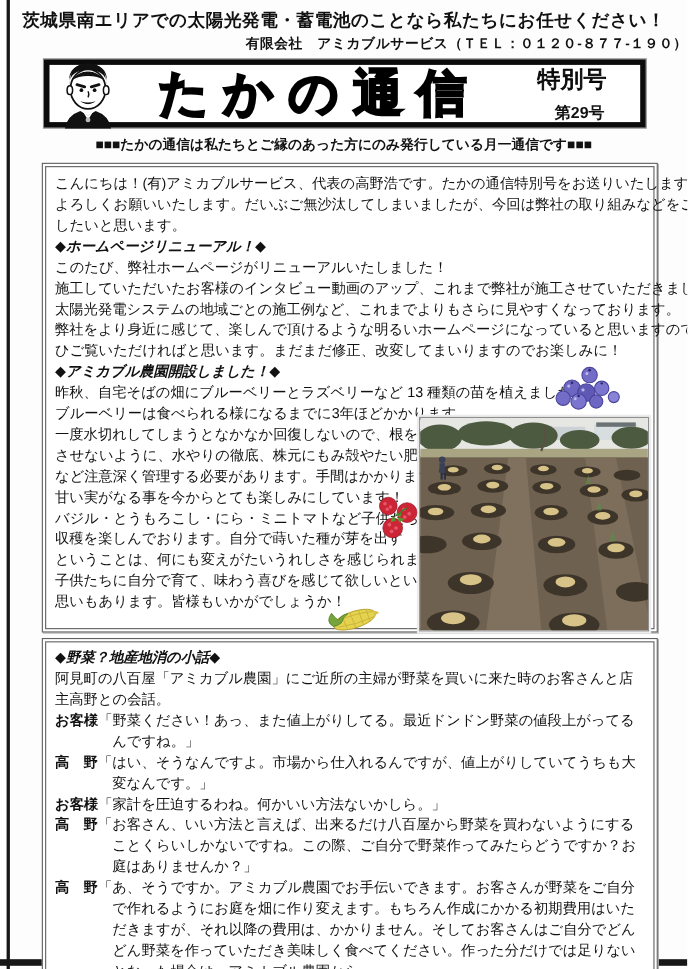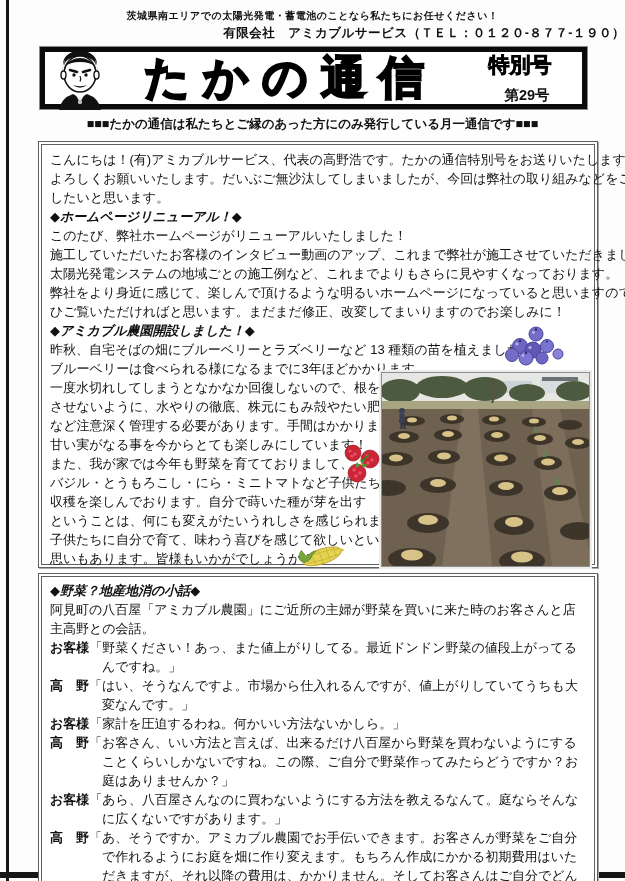--- a/index.html
+++ b/index.html
@@ -2,33 +2,33 @@
 <html><head>
 <meta charset="utf-8">
 <style>
   html,body{margin:0;padding:0;background:#fff;}
   .page{
     position:relative;width:625px;height:881px;background:#fdfdfd;overflow:hidden;
     font-family:"Liberation Sans","DejaVu Sans",sans-serif;color:#111;
   }
   .scan-left{position:absolute;left:6px;top:0;width:3px;height:881px;background:#161616;}
   .scan-bottom{position:absolute;left:0;top:872px;width:625px;height:6px;background:#161616;}
-  .tagline{margin:9px 0 0 0;text-align:center;font-size:10px;font-weight:bold;letter-spacing:.5px;}
+  .tagline{margin:9px 0 0 0;text-align:center;font-size:16px;font-weight:bold;letter-spacing:.5px;}
   .companyline{margin:2px 0 0 0;text-align:right;font-size:12.5px;font-weight:bold;letter-spacing:.5px;}
   .banner{
     margin:5px 0 0 40px;width:547px;height:62px;border:5px solid #0b0b0b;background:#fff;
     box-shadow:0 0 0 1px #8a8a8a;box-sizing:border-box;display:flex;align-items:center;
   }
   .banner .facewrap{width:62px;height:64px;margin-left:4px;flex:0 0 auto;}
   .banner-title{
     flex:1;text-align:center;font-size:45px;font-weight:900;letter-spacing:13px;
     -webkit-text-stroke:2.2px #000;white-space:nowrap;line-height:64px;margin-left:6px;
   }
   .banner-right{flex:0 0 112px;display:flex;flex-direction:column;align-items:center;margin-right:6px;}
-  .edition{font-size:21px;font-weight:700;-webkit-text-stroke:.8px #000;}
+  .edition{font-size:21px;font-weight:400;-webkit-text-stroke:.8px #000;}
   .issue{font-size:14.5px;font-weight:900;margin-top:7px;margin-left:14px;}
   .subtitle{margin:7px 0 0 0;text-align:center;font-size:12.5px;font-weight:bold;}
   .contentbox{
     position:relative;margin-left:38px;width:560px;border:4px double #5f5f5f;background:#fff;
     box-sizing:border-box;box-shadow:1px 1px 0 #a9a9a9;padding:5px 8px 0 8px;
     font-size:13px;line-height:19px;
   }
   .box1{margin-top:8px;height:427px;}
   .box2{margin-top:5px;height:342px;padding-top:4px;}
   .line{white-space:nowrap;}
@@ -92,21 +92,20 @@
         <div class="line">太陽光発電システムの地域ごとの施工例など、これまでよりもさらに見やすくなっております。</div>
         <div class="line">弊社をより身近に感じて、楽しんで頂けるような明るいホームページになっていると思いますので、ぜ</div>
         <div class="line">ひご覧いただければと思います。まだまだ修正、改変してまいりますのでお楽しみに！</div>
         <div class="line b">◆アミカブル農園開設しました！◆</div>
         <div class="line">昨秋、自宅そばの畑にブルーベリーとラズベリーなど 13 種類の苗を植えました。</div>
         <div class="line">ブルーベリーは食べられる様になるまでに3年ほどかかります。</div>
         <div class="line">一度水切れしてしまうとなかなか回復しないので、根を乾燥</div>
         <div class="line">させないように、水やりの徹底、株元にもみ殻やたい肥を敷く</div>
         <div class="line">など注意深く管理する必要があります。手間はかかりますが、</div>
         <div class="line">甘い実がなる事を今からとても楽しみにしています！</div>
-        <div class="line">また、我が家では今年も野菜を育てておりまして、</div>
         <div class="line">バジル・とうもろこし・にら・ミニトマトなど子供たちと</div>
         <div class="line">収穫を楽しんでおります。自分で蒔いた種が芽を出す</div>
         <div class="line">ということは、何にも変えがたいうれしさを感じられますし、</div>
         <div class="line">子供たちに自分で育て、味わう喜びを感じて欲しいという</div>
         <div class="line">思いもあります。皆様もいかがでしょうか！</div>
       </div>
 
     <div class="blueberries">
       <svg viewBox="0 0 68 46" width="68" height="46">
         <g stroke="#4a459c" stroke-width="1">
@@ -259,17 +258,16 @@
   </div>
 
   <div class="contentbox box2">
     <div class="line b">◆野菜？地産地消の小話◆</div>
     <p class="intro-p">阿見町の八百屋「アミカブル農園」にご近所の主婦が野菜を買いに来た時のお客さんと店主高野との会話。</p>
     <div id="dialogue">
         <p class="dlg"><span class="spk">お客様</span><span>「野菜ください！あっ、また値上がりしてる。最近ドンドン野菜の値段上がってるんですね。」</span></p>
         <p class="dlg"><span class="spk">高　野</span><span>「はい、そうなんですよ。市場から仕入れるんですが、値上がりしていてうちも大変なんです。」</span></p>
         <p class="dlg"><span class="spk">お客様</span><span>「家計を圧迫するわね。何かいい方法ないかしら。」</span></p>
         <p class="dlg"><span class="spk">高　野</span><span>「お客さん、いい方法と言えば、出来るだけ八百屋から野菜を買わないようにすることくらいしかないですね。この際、ご自分で野菜作ってみたらどうですか？お庭はありませんか？」</span></p>
-        <p class="dlg"><span class="spk">お客様</span><span>「あら、八百屋さんなのに買わないようにする方法を教えるなんて。庭ならそんなに広くないですがあります。」</span></p>
         <p class="dlg"><span class="spk">高　野</span><span>「あ、そうですか。アミカブル農園でお手伝いできます。お客さんが野菜をご自分で作れるようにお庭を畑に作り変えます。もちろん作成にかかる初期費用はいただきますが、それ以降の費用は、かかりません。そしてお客さんはご自分でどんどん野菜を作っていただき美味しく食べてください。作った分だけでは足りないとなった場合は、アミカブル農園から</span></p>
       </div>
   </div>
 </div>
 
 </body></html>

